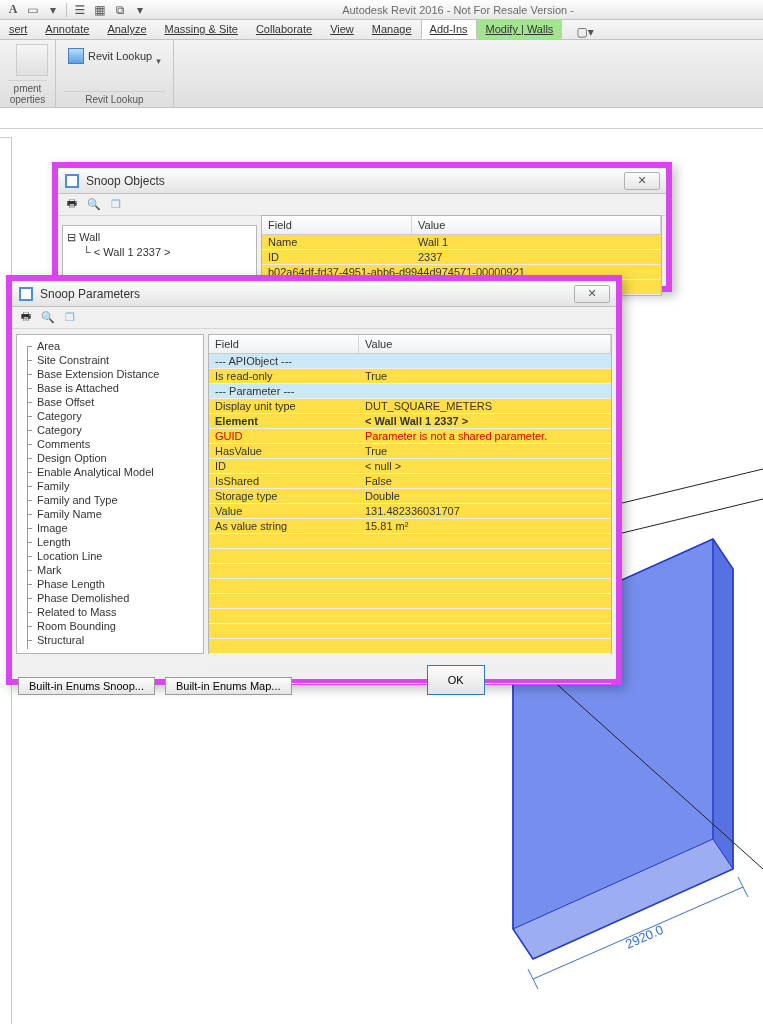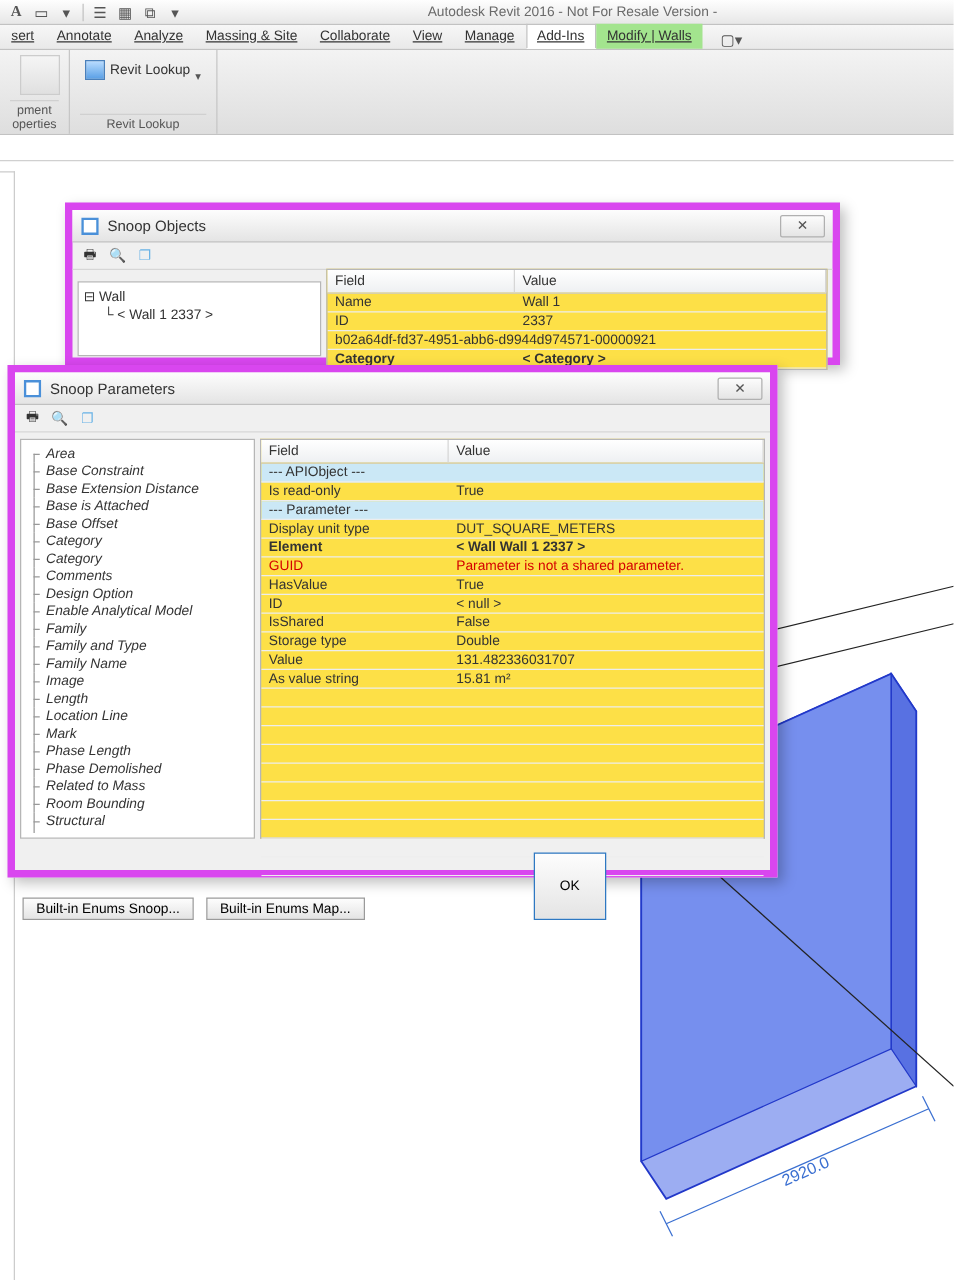--- a/index.html
+++ b/index.html
@@ -57,32 +57,32 @@
 .prop-head .col-v { flex:1; }
 .prop-rows { overflow:auto; }
 .prop-row { display:flex; border-bottom:1px solid #ededed; }
 .prop-row .col-f { width:150px; padding:1px 6px; }
 .prop-row .col-v { flex:1; padding:1px 6px; }
 .prop-row.sect { background:#cbe8f6; font-weight:normal; }
 .prop-row.bold { font-weight:bold; }
 .prop-row.red { color:#d40000; }
 
 
-#dlg-params { left:6px; top:292px; width:616px; height:410px; }
+#dlg-params { left:6px; top:275px; width:616px; height:410px; }
 #dlg-params .dlg-body { height: 330px; }
 #dlg-params .tree { width:188px; height: 320px; }
 #dlg-params .prop { height:320px; }
 .list { width:100%; height:100%; overflow-y:scroll; }
-.list-item { padding:1px 4px 1px 16px; position:relative; white-space:nowrap;font-style:italic; }
+.list-item { padding:1px 4px 1px 16px; position:relative; white-space:nowrap; }
 .list-item::before { content:""; position:absolute; left:6px; top:50%; width:5px; height:1px; background:#999; }
 .list-item::after { content:""; position:absolute; left:6px; top:0; bottom:0; width:1px; background:#999; }
 .list-item:first-child::after { top:50%; }
 .dlg-footer { display:flex; gap:10px; padding:6px;align-items:flex-end; }
 .dlg-btn { padding: 2px 10px; border:1px solid #9a9a9a; background:linear-gradient(#fdfdfd,#e4e4e4); font-size:11px; }
-.dlg-btn.primary { border:1px solid #2e78c2; padding:20px 20px; }
+.dlg-btn.primary { border:1px solid #2e78c2; padding:8px 20px; }
 .ok-wrap { margin-left:auto; margin-right:auto; }
 
 #dlg-objects { left:52px; top:162px; width:620px; height:130px; }
 #dlg-objects .dlg-body { height:78px; }
 #dlg-objects .prop-rows { max-height: 60px; overflow:hidden; }
 </style>
 </head>
 <body>
 
 <div class="title-bar">
@@ -210,21 +210,21 @@
   </div>
   <div class="dlg-toolbar">
     <div class="dlg-tool-btn">🖶</div>
     <div class="dlg-tool-btn" style="color:#c96;">🔍</div>
     <div class="dlg-tool-btn" style="color:#6ab3e6;">❐</div>
   </div>
   <div class="dlg-body">
     <div class="tree">
       <div class="list" id="param-list">
           <div class="list-item">Area</div>
-          <div class="list-item">Base Constraint</div>
+          <div class="list-item">Site Constraint</div>
           <div class="list-item">Base Extension Distance</div>
           <div class="list-item">Base is Attached</div>
           <div class="list-item">Base Offset</div>
           <div class="list-item">Category</div>
           <div class="list-item">Category</div>
           <div class="list-item">Comments</div>
           <div class="list-item">Design Option</div>
           <div class="list-item">Enable Analytical Model</div>
           <div class="list-item">Family</div>
           <div class="list-item">Family and Type</div>

